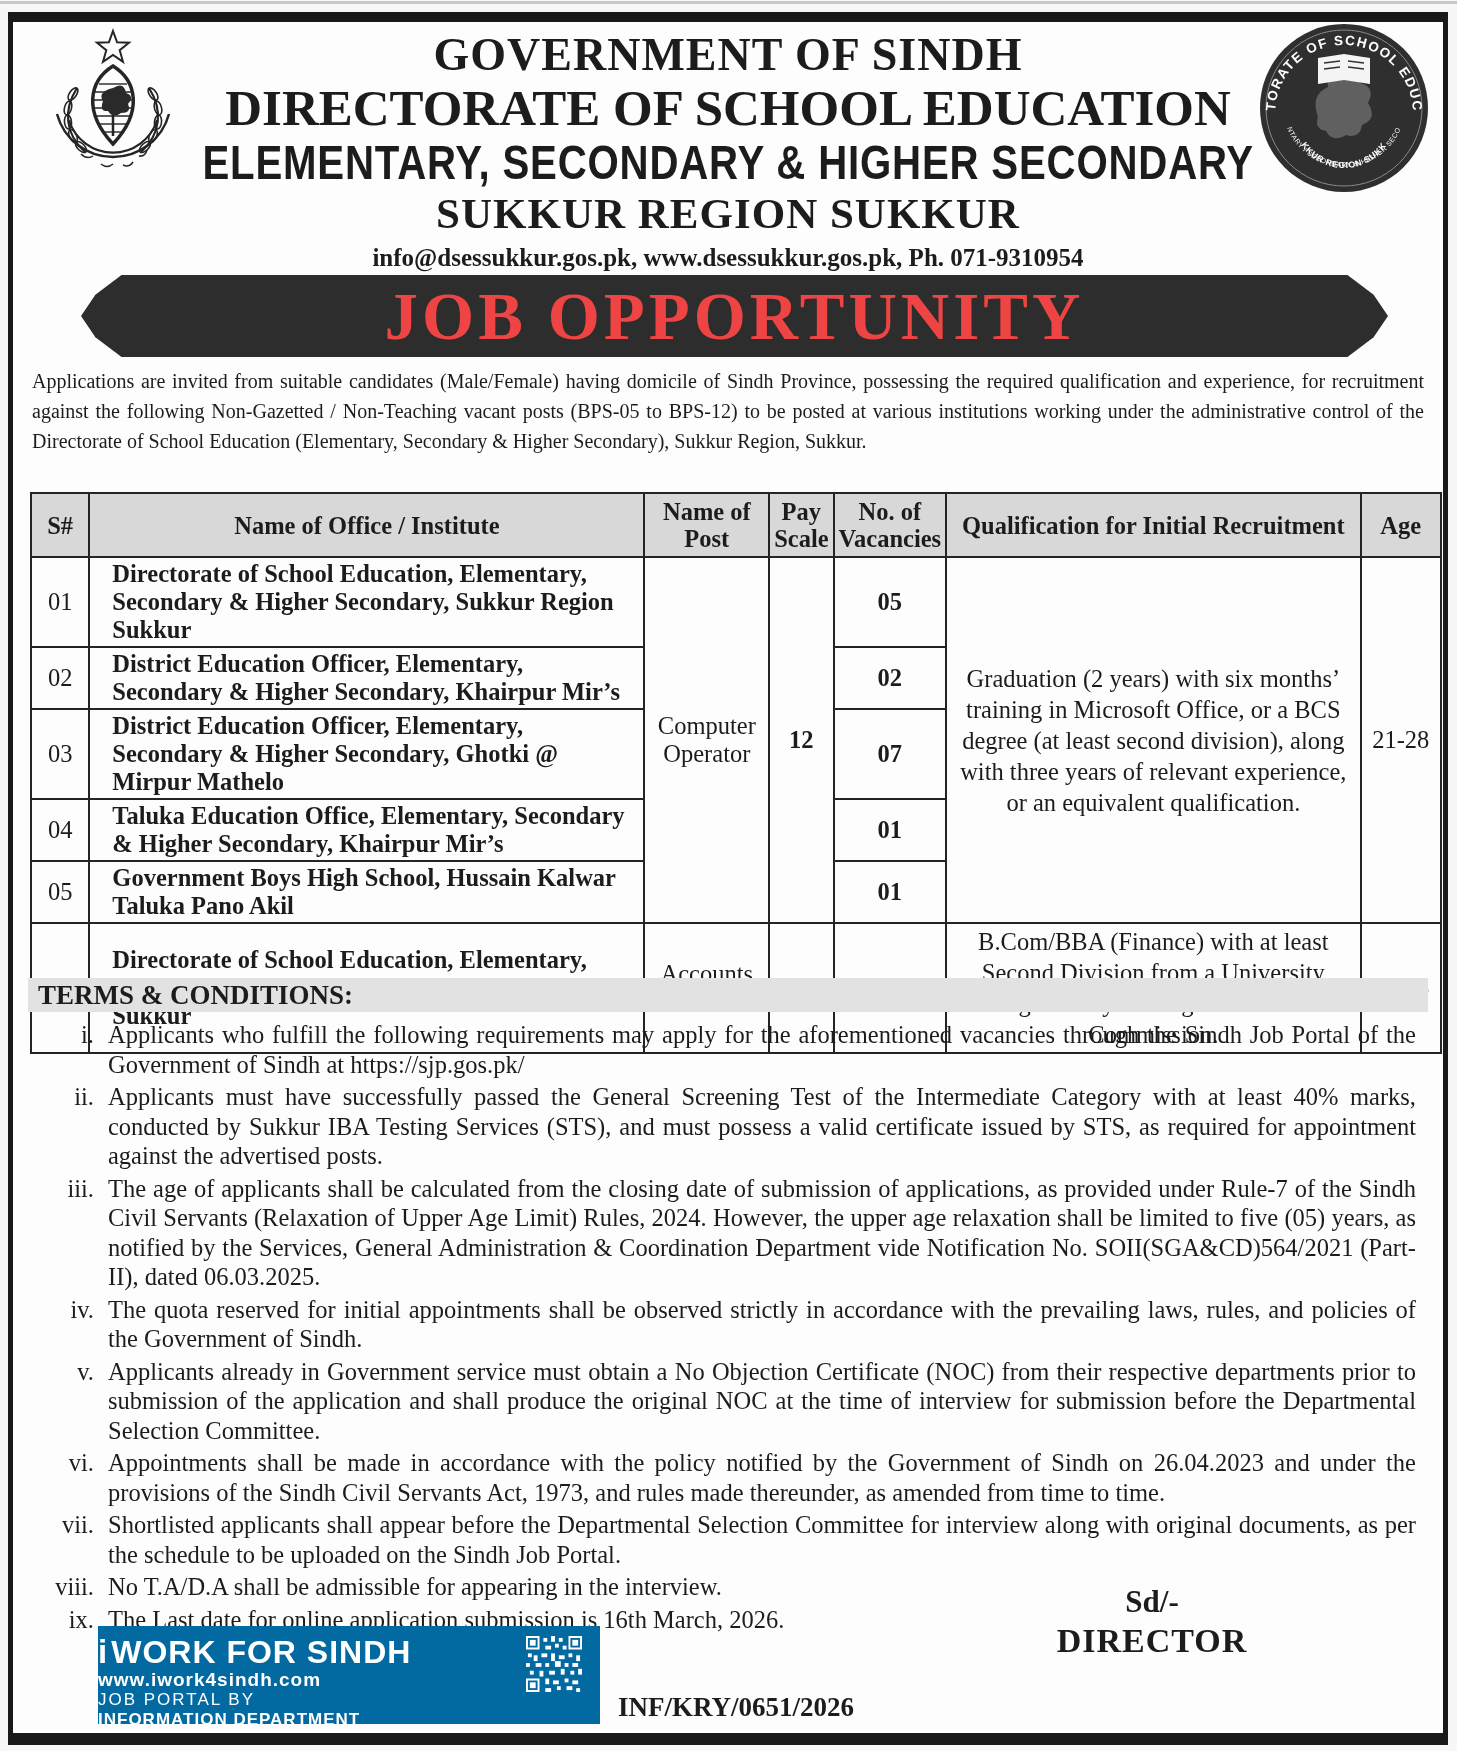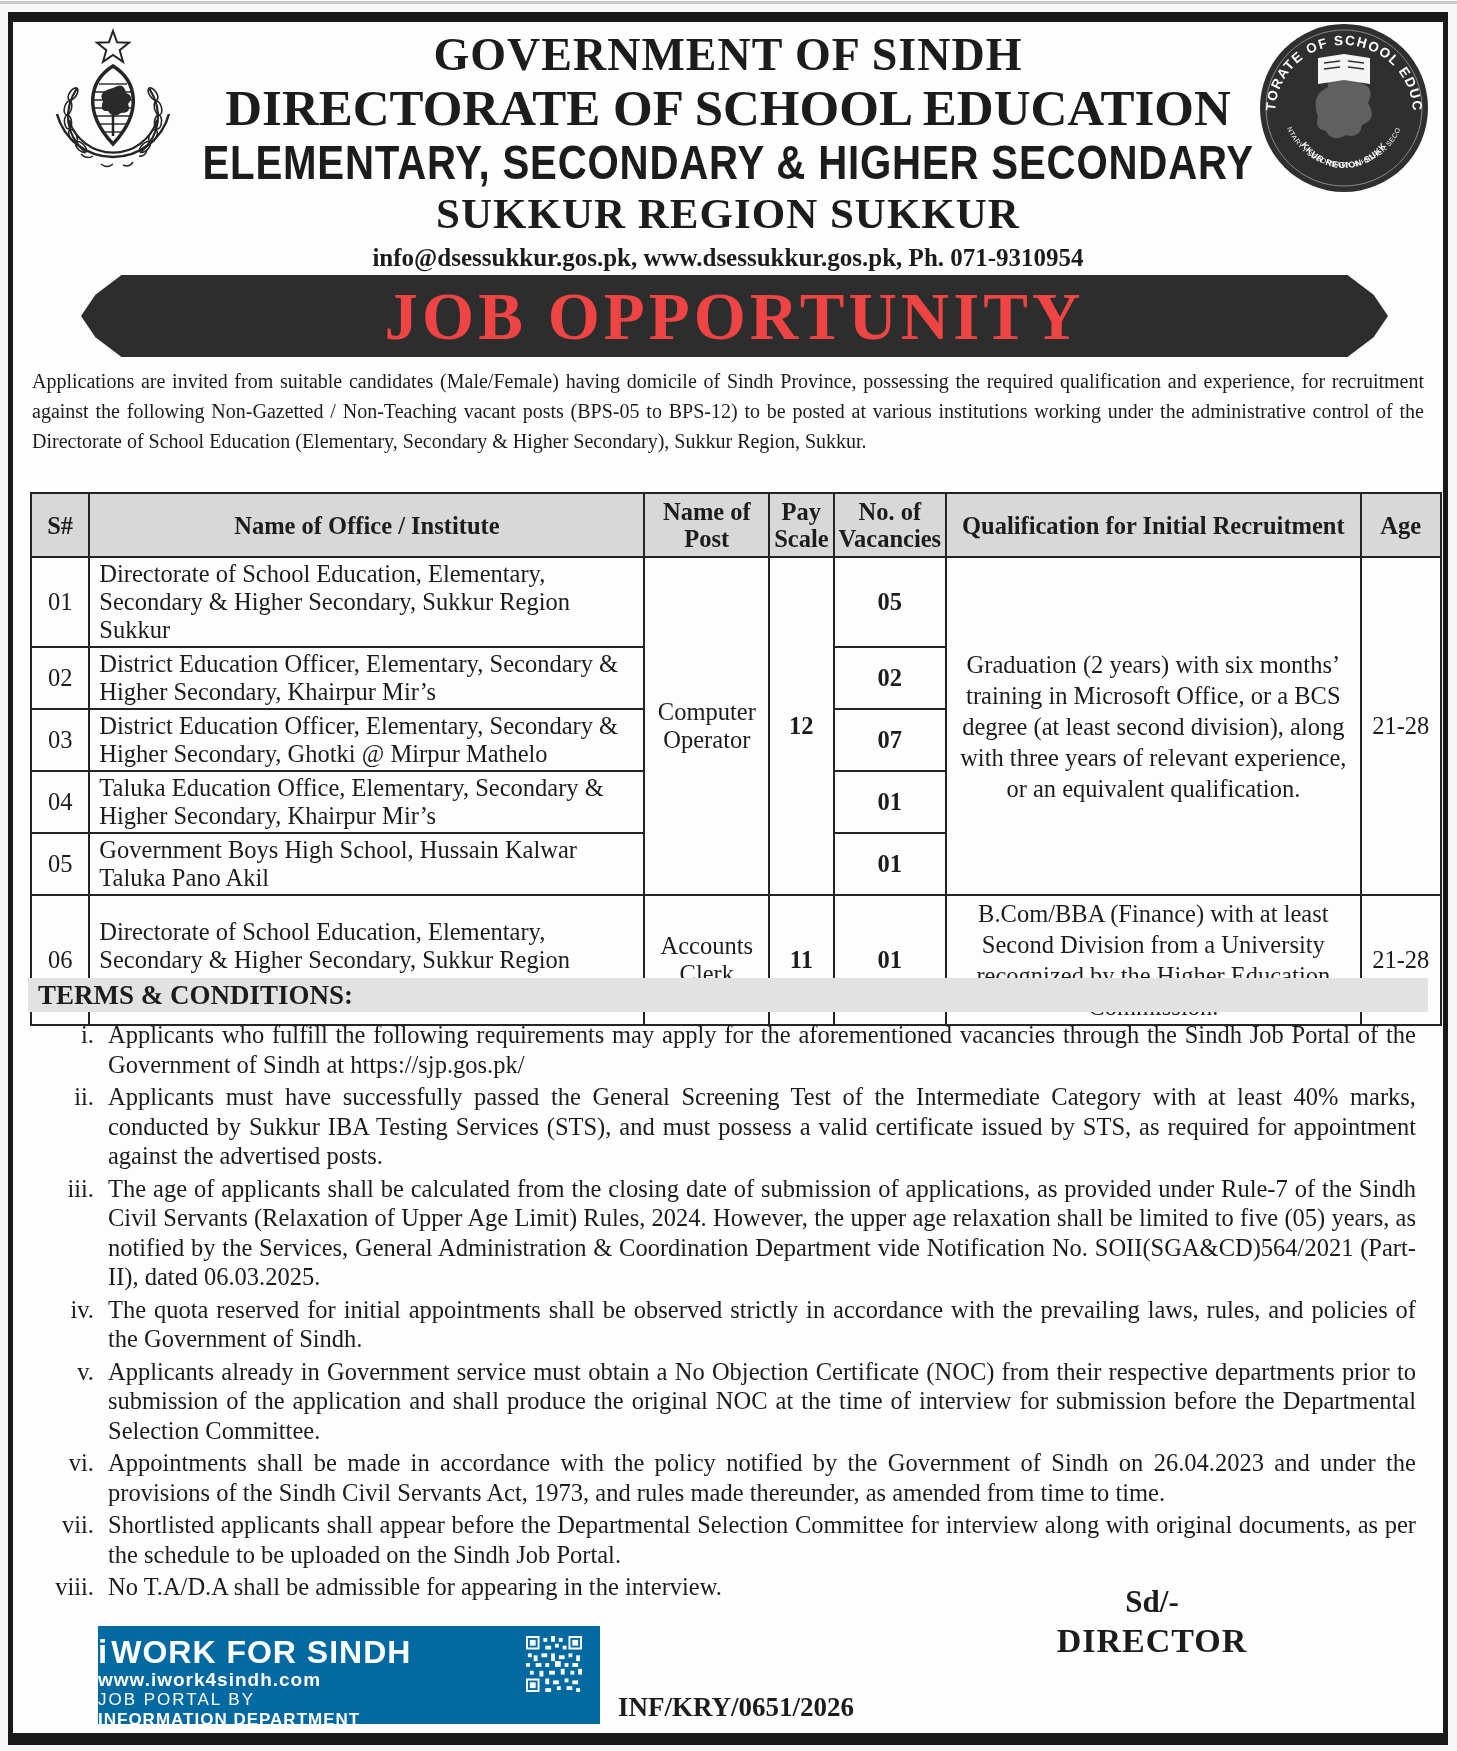--- a/index.html
+++ b/index.html
@@ -42,21 +42,21 @@
   
   .intro{position:absolute;left:6px;right:6px;top:344px;font-size:20px;line-height:30px;text-align:justify;}
 
   
   table{position:absolute;left:4px;top:470px;border-collapse:collapse;table-layout:fixed;
         width:1412px;font-size:24.5px;}
   th,td{border:2.5px solid #242424;padding:2px 6px;vertical-align:middle;}
   th{background:#d8d8d8;font-weight:bold;line-height:27px;text-align:center;padding:4px 2px;}
   td.c{text-align:center;}
   td.b{font-weight:bold;}
-  td.office{text-align:left;line-height:28px;padding-left:9px;padding-right:6px;}
+  td.office{text-align:left;line-height:28px;padding-left:22px;padding-right:6px;font-weight:bold;}
   td.qual{text-align:center;line-height:31px;}
   tr.r1{height:58px;}tr.r2{height:60px;}tr.r3{height:60px;}tr.r4{height:62px;}tr.r5{height:62px;}
   tr.r6{height:112px;}
   thead tr{height:54px;}
 
   
   .termsbar{position:absolute;left:2px;right:2px;top:956px;height:34px;background:#e2e2e2;
             font-size:27px;font-weight:bold;line-height:34px;padding-left:10px;}
   .terms{position:absolute;left:12px;right:14px;top:998px;}
   .term{display:flex;margin-bottom:3px;}
@@ -262,20 +262,24 @@
       <div class="tnum">vi.</div>
       <div class="ttext">Appointments shall be made in accordance with the policy notified by the Government of Sindh on 26.04.2023 and under the provisions of the Sindh Civil Servants Act, 1973, and rules made thereunder, as amended from time to time.</div>
     </div>
     <div class="term">
       <div class="tnum">vii.</div>
       <div class="ttext">Shortlisted applicants shall appear before the Departmental Selection Committee for interview along with original documents, as per the schedule to be uploaded on the Sindh Job Portal.</div>
     </div>
     <div class="term">
       <div class="tnum">viii.</div>
       <div class="ttext">No T.A/D.A shall be admissible for appearing in the interview.</div>
+    </div>
+    <div class="term">
+      <div class="tnum">ix.</div>
+      <div class="ttext">The Last date for online application submission is 16th March, 2026.</div>
     </div>
   </div>
 
   <div class="footer">
     <div class="portal">
       <div class="portal-inner">
         <div class="portal-brand"><span class="bi">i</span><span>WORK FOR SINDH</span></div>
         <div class="portal-web">www.iwork4sindh.com</div>
         <div class="portal-l1">JOB PORTAL BY</div>
         <div class="portal-l2">INFORMATION DEPARTMENT</div>

